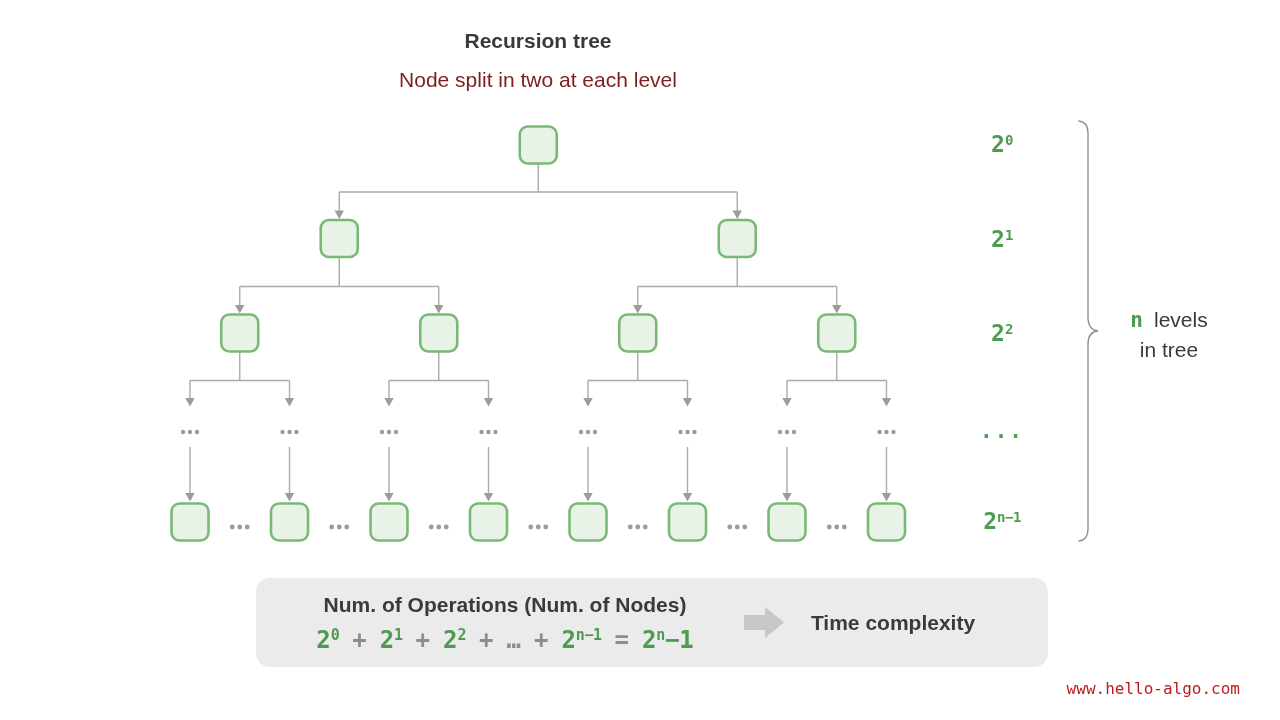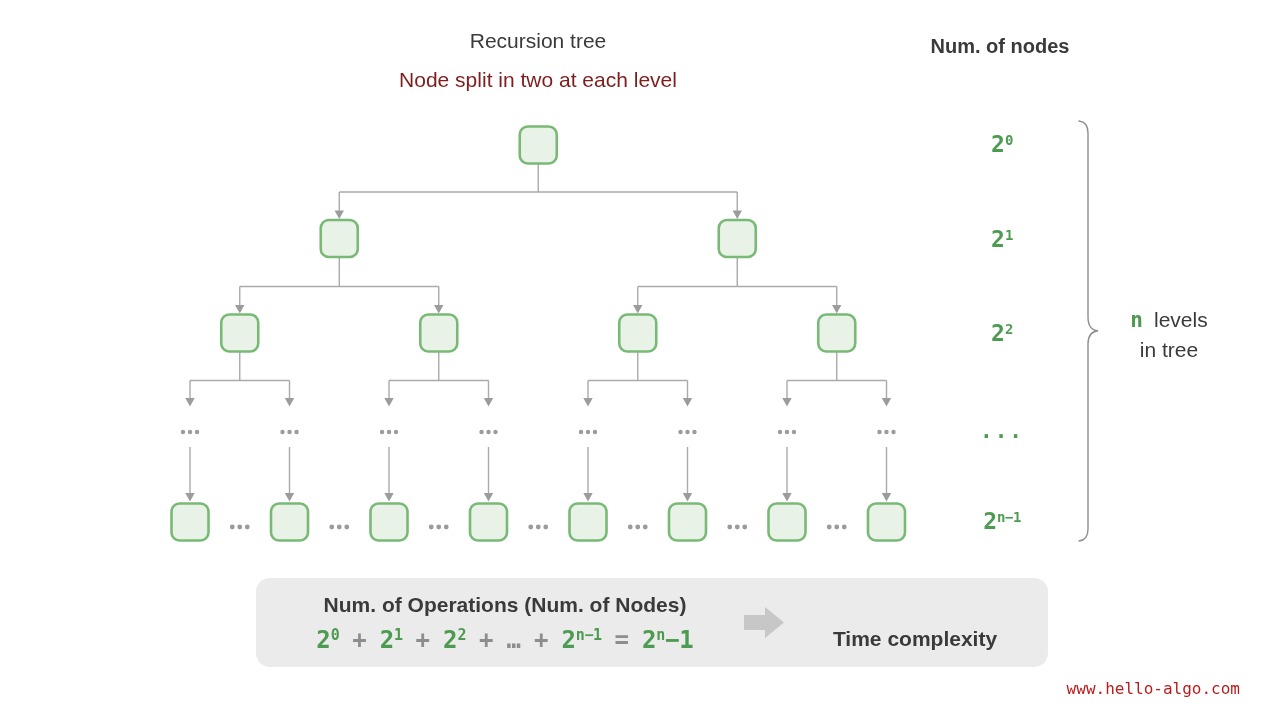--- a/index.html
+++ b/index.html
@@ -1,42 +1,42 @@
 <!DOCTYPE html>
 <html><head>
 <meta charset="utf-8">
 <style>
   html,body{margin:0;padding:0;background:#fff;}
   .stage{position:relative;width:1280px;height:720px;background:#ffffff;overflow:hidden;
          font-family:"Liberation Sans",sans-serif;color:#3a3a3a;}
   
   .title-block{position:absolute;left:538px;top:29px;transform:translateX(-50%);
                text-align:center;white-space:nowrap;}
-  .title{font-size:21px;font-weight:400;margin-bottom:15px;}
+  .title{font-size:21px;font-weight:700;margin-bottom:15px;}
   .subtitle{font-size:21px;font-weight:400;}
   .right-header{position:absolute;left:1000px;top:32px;transform:translateX(-50%);
                 text-align:center;font-size:20px;font-weight:700;line-height:29px;white-space:nowrap;}
   
   #tree-svg{position:absolute;left:0;top:0;}
   
   .level-label{position:absolute;transform:translate(-50%,-50%);
                font-family:"DejaVu Sans Mono",monospace;font-weight:700;font-size:23px;white-space:nowrap;}
   .level-label .sup{font-size:14px;vertical-align:7px;letter-spacing:-0.5px;}
   .level-label.dots{font-size:21px;letter-spacing:2px;}
   
   .brace-note{position:absolute;left:1169px;top:305px;transform:translateX(-50%);
               text-align:center;font-size:21px;line-height:30px;white-space:nowrap;}
   .brace-note .n{font-family:"DejaVu Sans Mono",monospace;font-weight:700;margin-right:11px;}
   
   .summary{position:absolute;left:256px;top:578px;width:792px;height:89px;
            background:#ebebeb;border-radius:14px;}
   .sum-left{position:absolute;left:249px;top:50%;transform:translate(-50%,-50%);
             text-align:center;white-space:nowrap;}
-  .sum-right{position:absolute;left:659px;top:50%;transform:translate(-50%,-50%);
-             text-align:center;white-space:nowrap;margin-top:16px;}
+  .sum-right{position:absolute;left:637px;top:50%;transform:translate(-50%,-50%);
+             text-align:center;white-space:nowrap;}
   .sum-title{font-size:21px;font-weight:700;color:#3e3e3e;}
   .formula{display:flex;justify-content:center;align-items:baseline;gap:13px;
            font-family:"DejaVu Sans Mono",monospace;font-weight:700;font-size:24px;margin-top:9px;}
   .tok .sup{font-size:15px;vertical-align:8px;letter-spacing:-0.5px;}
   .big-arrow{position:absolute;left:508px;top:50%;transform:translate(-50%,-50%);}
   .complexity{font-size:22px;font-weight:700;margin-top:9px;}
   .exp-word{margin-right:14px;}
   .big-o{font-family:"DejaVu Sans Mono",monospace;}
   .big-o .sup{font-size:14px;vertical-align:8px;}
   
@@ -47,21 +47,20 @@
 <body>
 
 <div class="stage">
 
   <div class="title-block">
     <div class="title" style="color: rgb(58, 58, 58);">Recursion tree</div>
     <div class="subtitle" style="color: #7f1d1d;">Node split in two at each level</div>
   </div>
 
   <div class="right-header" style="color: rgb(58, 58, 58);">
-    <div>Num. of nodes</div>
   </div>
 
   <svg id="tree-svg" width="1280" height="560" viewBox="0 0 1280 560">
       <line x1="538.25" y1="163.5" x2="538.25" y2="192" stroke="#aaaaaa" stroke-width="1.4"></line>
       <line x1="339.25" y1="192" x2="737.25" y2="192" stroke="#aaaaaa" stroke-width="1.4"></line>
       <line x1="339.25" y1="192" x2="339.25" y2="211.5" stroke="#aaaaaa" stroke-width="1.4"></line>
       <polygon points="334.55,210.5 343.95,210.5 339.25,219" fill="#9c9c9c"></polygon>
       <line x1="737.25" y1="192" x2="737.25" y2="211.5" stroke="#aaaaaa" stroke-width="1.4"></line>
       <polygon points="732.55,210.5 741.95,210.5 737.25,219" fill="#9c9c9c"></polygon>
       <line x1="339.25" y1="257" x2="339.25" y2="286.5" stroke="#aaaaaa" stroke-width="1.4"></line>

